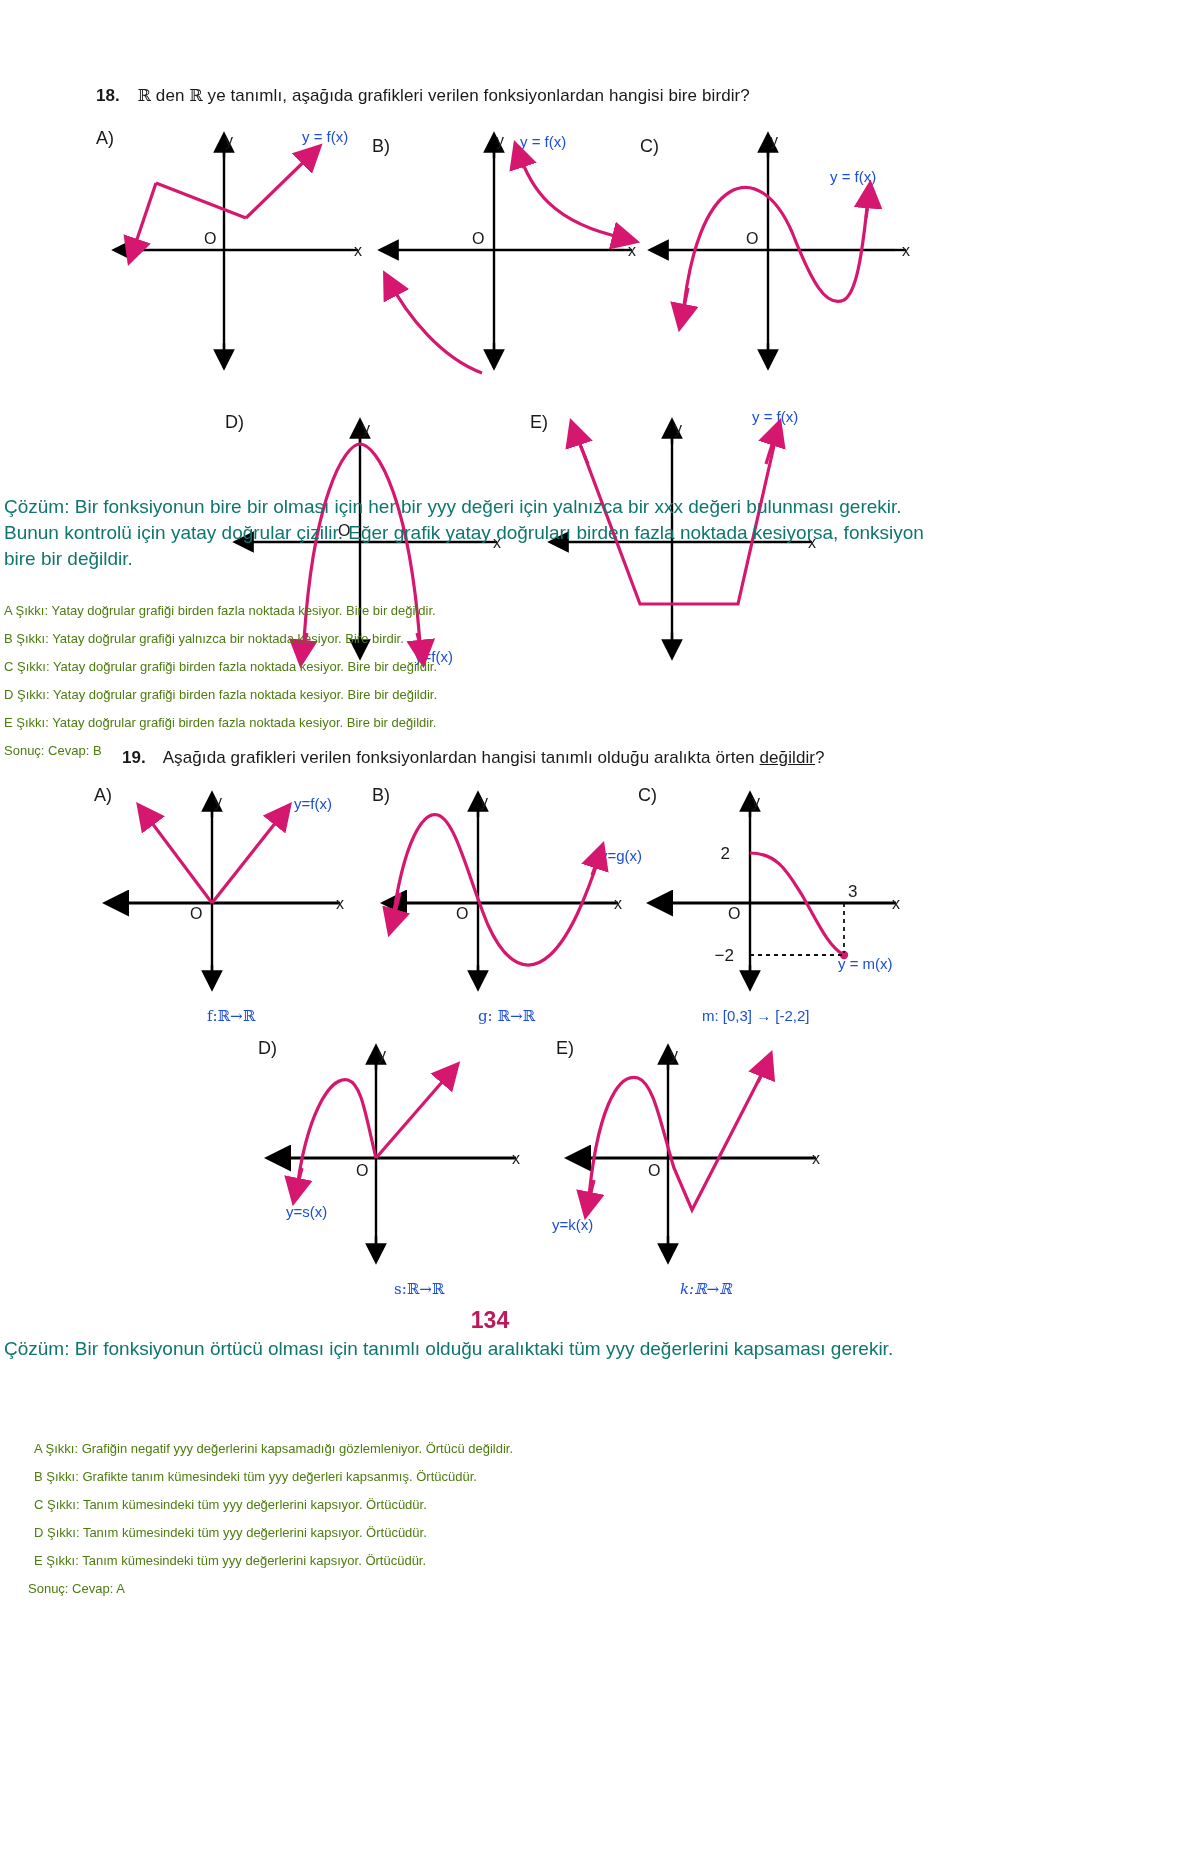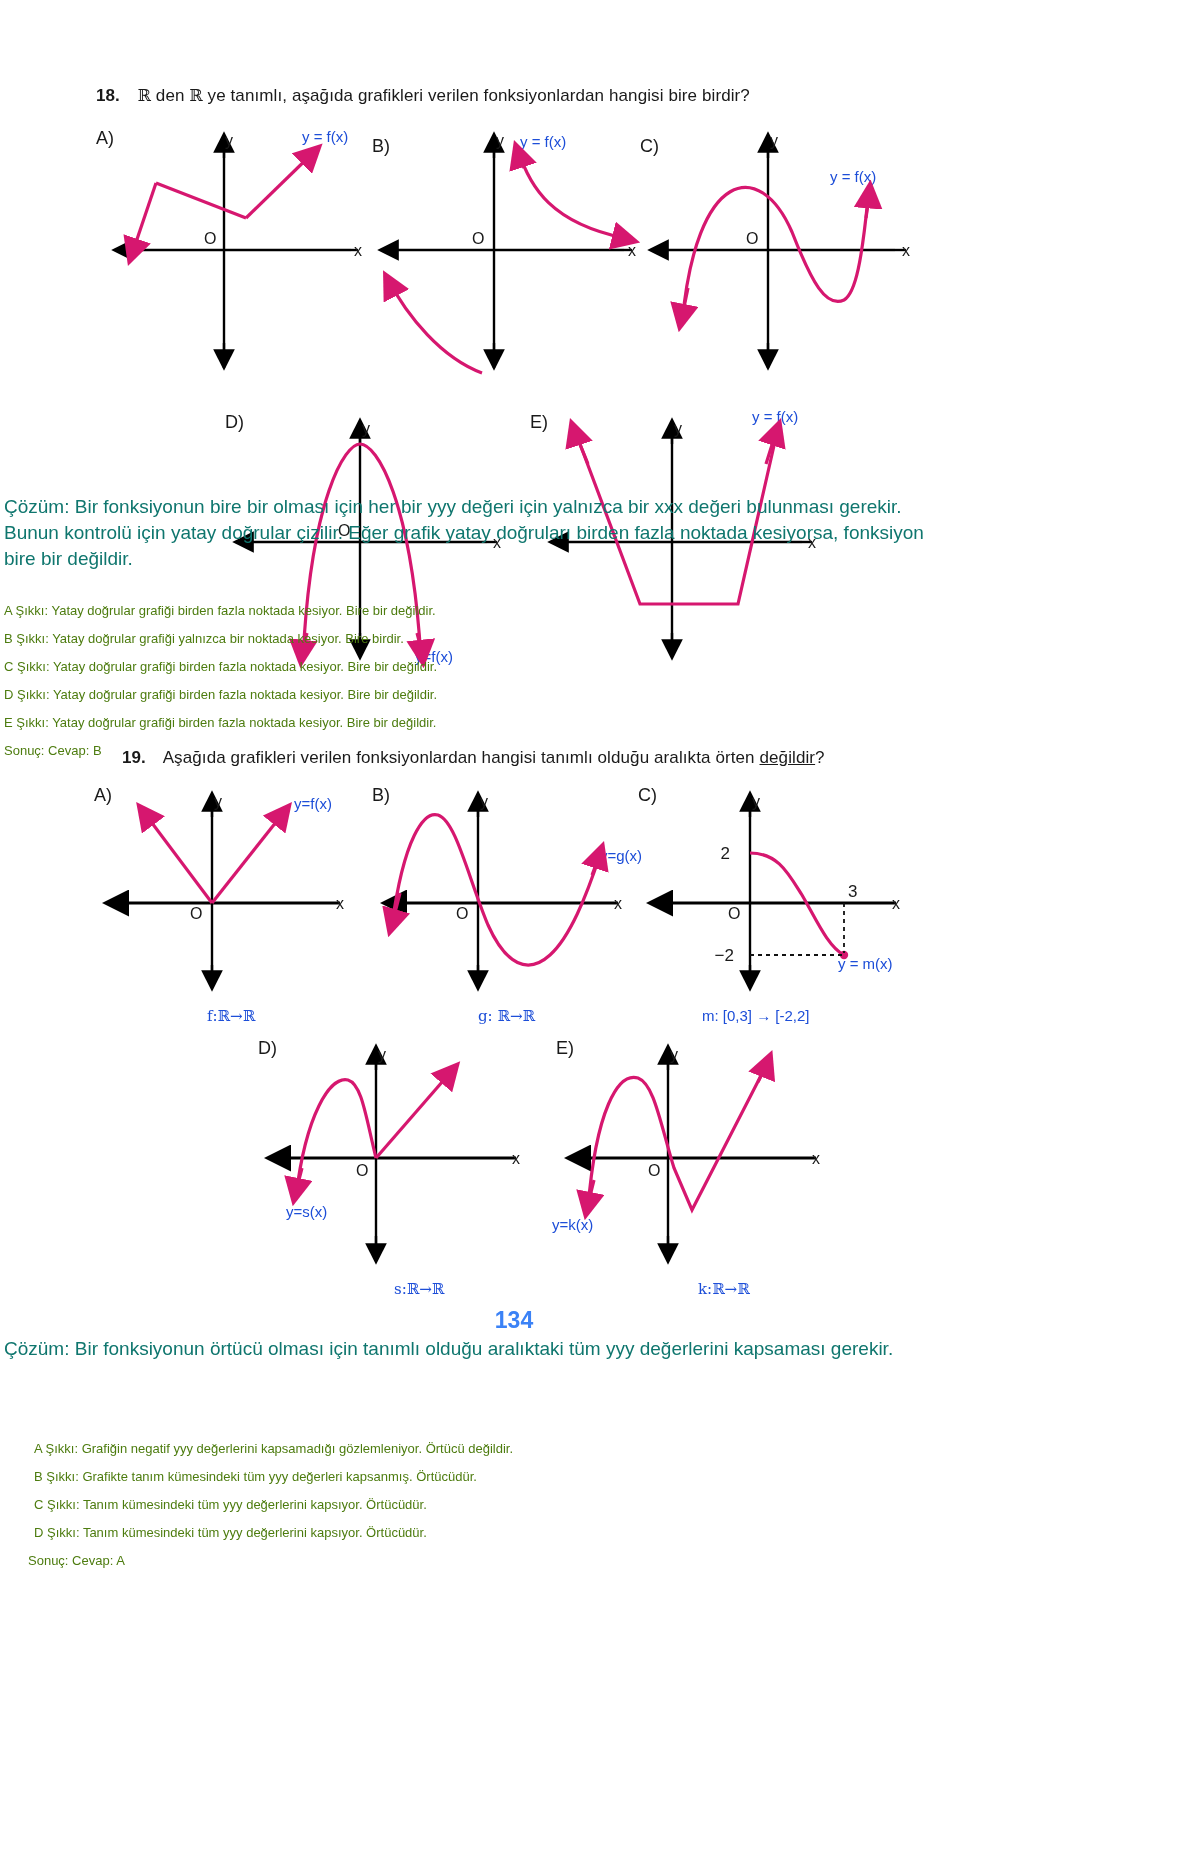--- a/index.html
+++ b/index.html
@@ -8,21 +8,21 @@
     font-family:"Liberation Sans", sans-serif;color:#111;
   }
   .abs{position:absolute;}
   .qhead{font-size:17px;color:#1a1a1a;letter-spacing:.1px;}
   .qnum{font-weight:bold;}
   .bb{font-family:"DejaVu Serif", serif;font-size:16px;}
   .opt{font-size:18px;color:#1a1a1a;}
   .fnlabel{font-size:15px;color:#1d4ed8;}
   .solution{color:#0f766e;font-size:19px;line-height:26px;}
   .solution-list{color:#4d7c0f;font-size:13px;line-height:28px;}
-  .pagenum{font-weight:bold;font-size:23px;color:#3b82f6;padding-left:24px;}
+  .pagenum{font-weight:bold;font-size:23px;color:#be185d;}
   svg{display:block;overflow:visible;}
   .underline{text-decoration:underline;}
   .mapto{font-family:"DejaVu Serif", serif;margin-left:28px;}
 </style>
 </head>
 <body>
 
 <div class="abs qhead" style="left:96px;top:86px;">
   <span class="qnum">18.</span>
   <span style="display:inline-block;width:8px"></span>
@@ -223,21 +223,21 @@
     <path d="M118,120 L198,28" fill="none" stroke="#d6176f" stroke-width="3.2" marker-end="url(#pb)"></path>
     <text x="120" y="22" font-family="Liberation Sans, sans-serif" font-size="16" fill="#1a1a1a">y</text>
     <text x="254" y="126" font-family="Liberation Sans, sans-serif" font-size="16" fill="#1a1a1a">x</text>
     <text x="98" y="138" font-family="Liberation Sans, sans-serif" font-size="16" fill="#1a1a1a">O</text>
   </svg>
 </div>
 
 <div class="abs" style="left:556px;top:1038px;width:290px;height:265px;">
   <div class="opt abs" style="left:0px;top:0px;">E)</div>
   <div class="fnlabel abs" style="left:-4px;top:178px;">y=k(x)</div>
-  <div class="fnlabel abs mapto" style="left:114px;top:242px;">k:ℝ→ℝ</div>
+  <div class="fnlabel abs mapto" style="left:96px;top:242px;font-style:italic;">k:ℝ→ℝ</div>
   <svg class="abs" width="290" height="265" style="left:0;top:0;">
     <line x1="252" y1="120" x2="14" y2="120" stroke="#000" stroke-width="3" marker-end="url(#ab)"></line>
     <line x1="252" y1="120" x2="260" y2="120" stroke="#000" stroke-width="3"></line>
     <line x1="112" y1="16" x2="112" y2="220" stroke="#000" stroke-width="2.4"></line>
     <line x1="112" y1="32" x2="112" y2="10" stroke="#000" stroke-width="2.4" marker-end="url(#ab)"></line>
     <line x1="112" y1="198" x2="112" y2="222" stroke="#000" stroke-width="2.4" marker-end="url(#ab)"></line>
     <path d="M32,170 C40,72 62,34 82,40 C98,46 104,84 118,130 L136,172 L212,24" fill="none" stroke="#d6176f" stroke-width="3.2"></path>
     <path d="M38,142 C34,158 32,166 30,176" fill="none" stroke="#d6176f" stroke-width="3.2" marker-end="url(#pb)"></path>
     <path d="M202,44 C208,32 210,28 214,18" fill="none" stroke="#d6176f" stroke-width="3.2" marker-end="url(#pb)"></path>
     <text x="114" y="22" font-family="Liberation Sans, sans-serif" font-size="16" fill="#1a1a1a">y</text>
@@ -248,14 +248,15 @@
 
 <div class="abs pagenum" style="left:0;top:1307px;width:980px;text-align:center;">134</div>
 
 <div class="abs solution" style="left:4px;top:1336px;width:952px;">Çözüm: Bir fonksiyonun örtücü olması için tanımlı olduğu aralıktaki tüm yyy değerlerini kapsaması gerekir.</div>
 
 <div class="abs solution-list" style="left:10px;top:1435px;width:760px;margin-left:24px;">
   <div>A Şıkkı: Grafiğin negatif yyy değerlerini kapsamadığı gözlemleniyor. Örtücü değildir.</div>
   <div>B Şıkkı: Grafikte tanım kümesindeki tüm yyy değerleri kapsanmış. Örtücüdür.</div>
   <div>C Şıkkı: Tanım kümesindeki tüm yyy değerlerini kapsıyor. Örtücüdür.</div>
   <div>D Şıkkı: Tanım kümesindeki tüm yyy değerlerini kapsıyor. Örtücüdür.</div>
+  <div>E Şıkkı: Tanım kümesindeki tüm yyy değerlerini kapsıyor. Örtücüdür.</div>
   <div style="margin-left:-6px;">Sonuç: Cevap: A</div>
 </div>
 
 </body></html>

